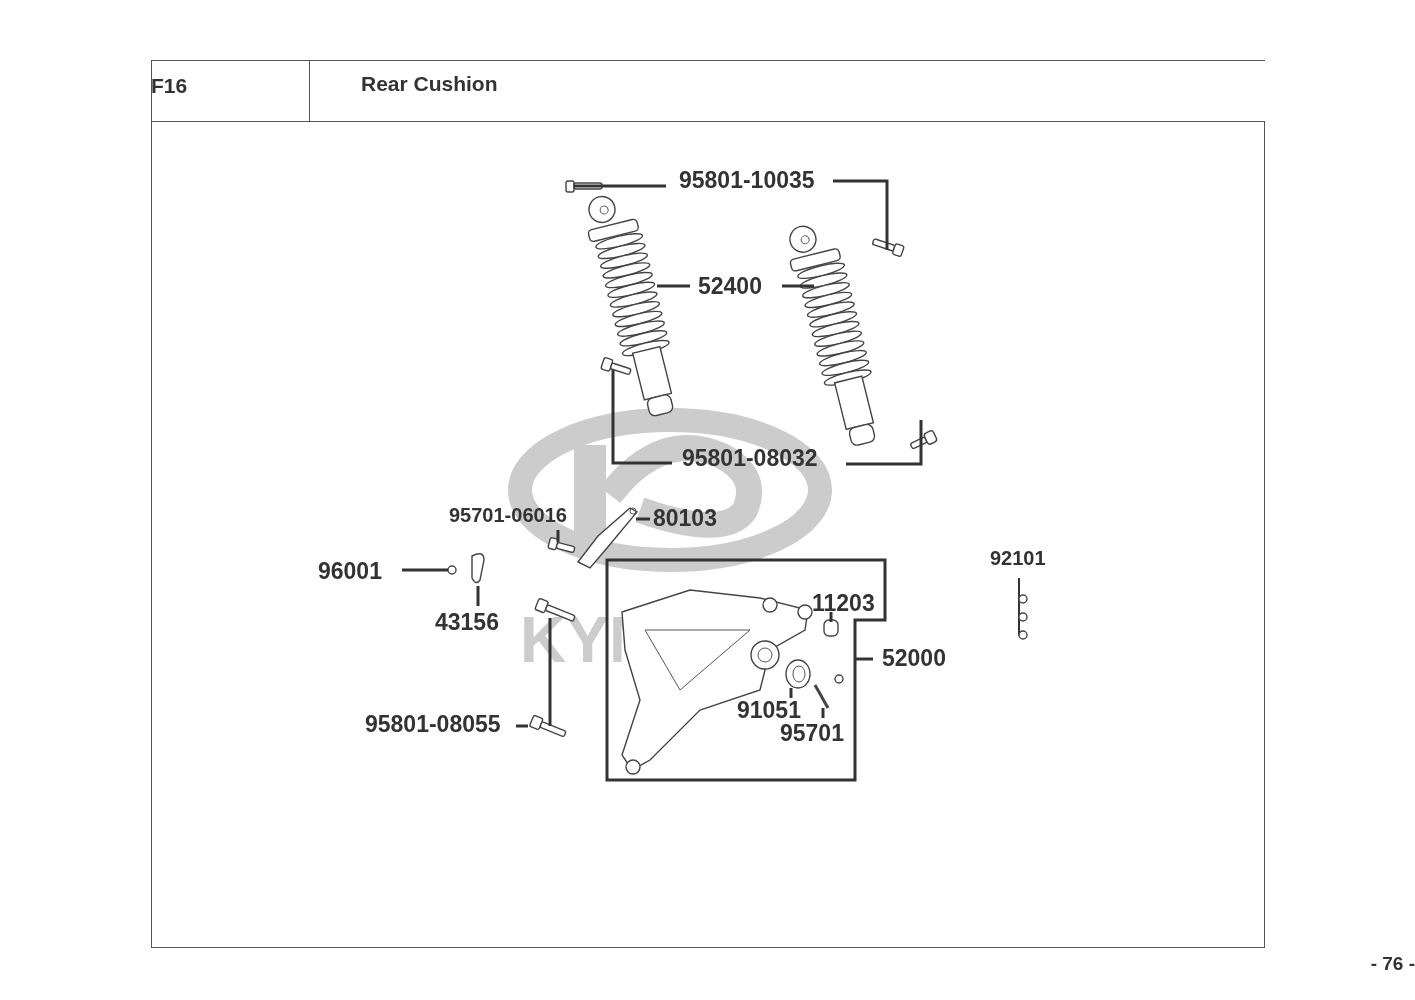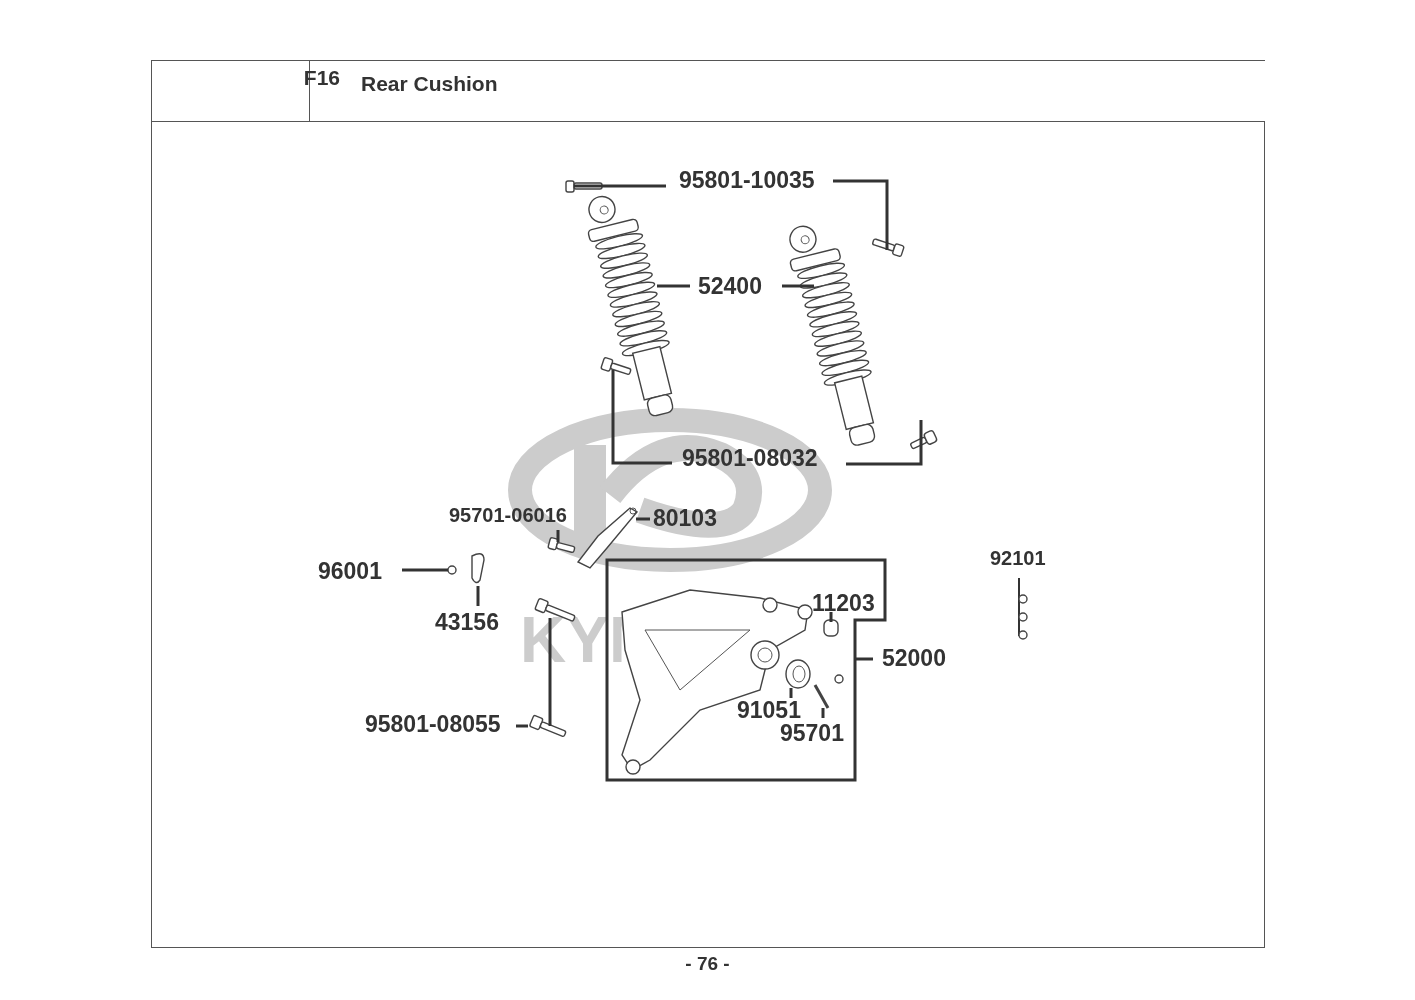--- a/index.html
+++ b/index.html
@@ -2,23 +2,23 @@
 <html><head>
   <meta charset="utf-8">
   <style>
     html, body { margin: 0; padding: 0; background: #ffffff; }
     body { width: 1415px; height: 1000px; position: relative; overflow: hidden;
            font-family: "Liberation Sans", sans-serif; color: #333333; }
     .frame { position: absolute; border: 1.5px solid #555555; box-sizing: border-box; }
     #code-cell { left: 151px; top: 60px; width: 159px; height: 62px; border-bottom: none; }
     #diagram-box { left: 151px; top: 121px; width: 1114px; height: 827px; }
     .hdr-text { position: absolute; font-weight: bold; font-size: 21px; color: #333333; }
-    #section-code { left: 151px; width: 189px; top: 66px; text-align: right; }
+    #section-code { left: 151px; width: 189px; top: 74px; text-align: left; }
     #section-title { left: 361px; top: 72px; }
-    #page-number { position: absolute; left: 0; width: 1415px; top: 953px; text-align: center;
+    #page-number { position: absolute; left: 0; width: 1415px; top: 953px; text-align: right;
                    font-weight: bold; font-size: 19px; color: #333333; }
     svg#diagram { position: absolute; left: 0; top: 0; }
     .lbl { font-family: "Liberation Sans", sans-serif; font-weight: bold; fill: #333333; }
     .lead { stroke: #333333; stroke-width: 3; fill: none; }
     .part { stroke: #444444; stroke-width: 1.4; fill: #ffffff; }
     .part-thin { stroke: #555555; stroke-width: 1; fill: none; }
     .wm { fill: none; stroke: #cccccc; }
   </style>
 </head>
 <body>

